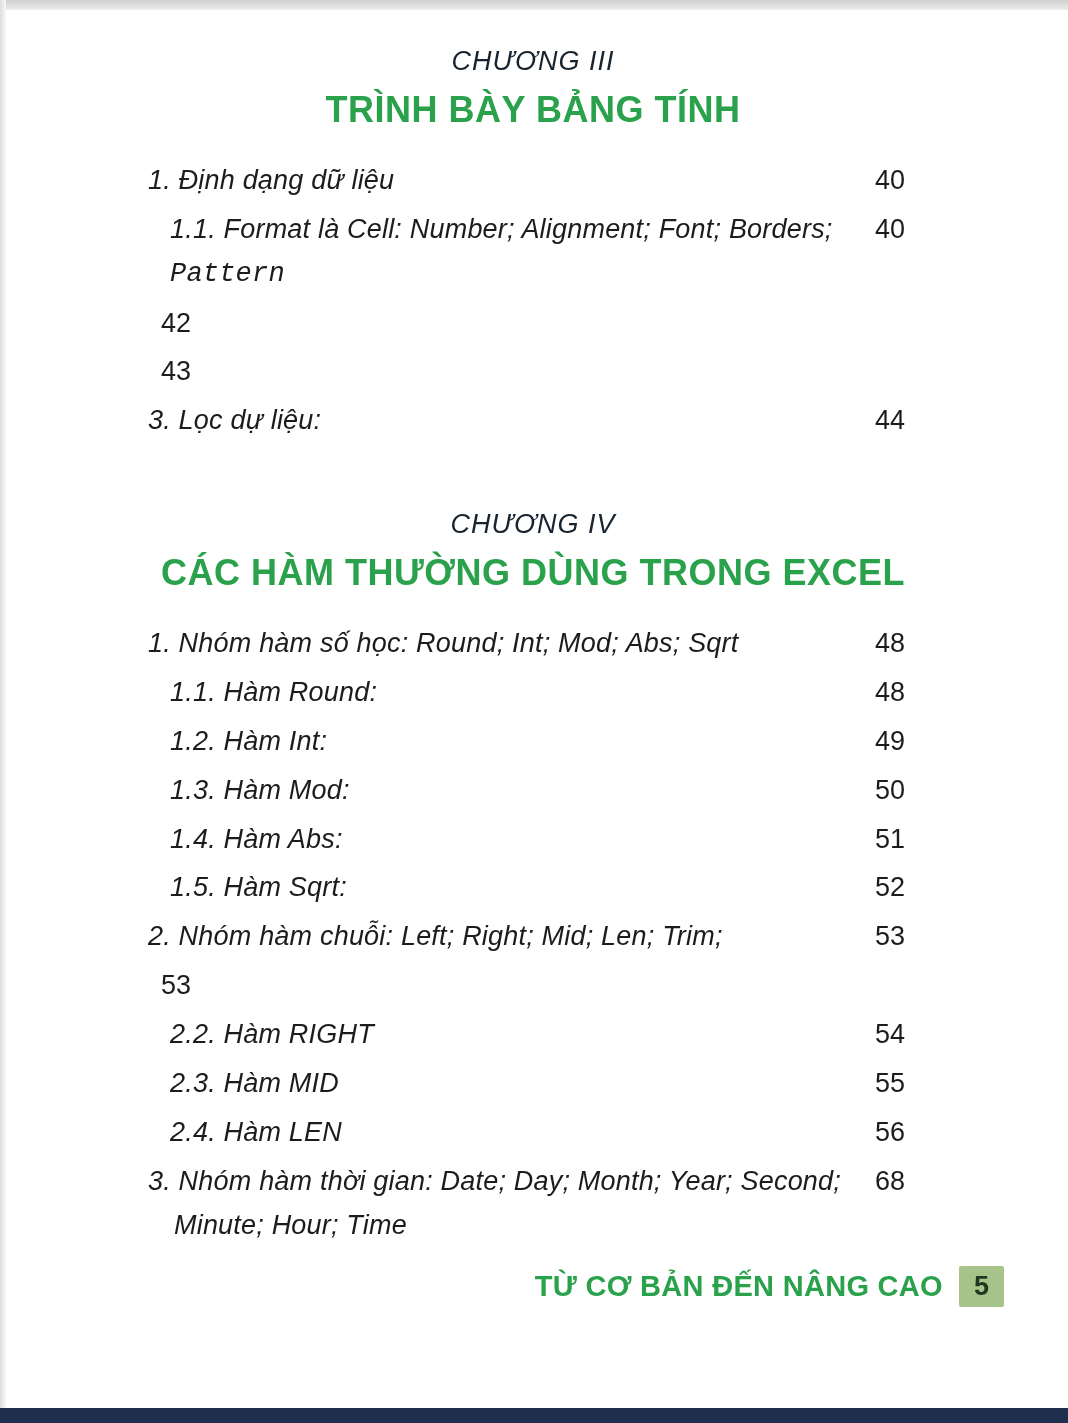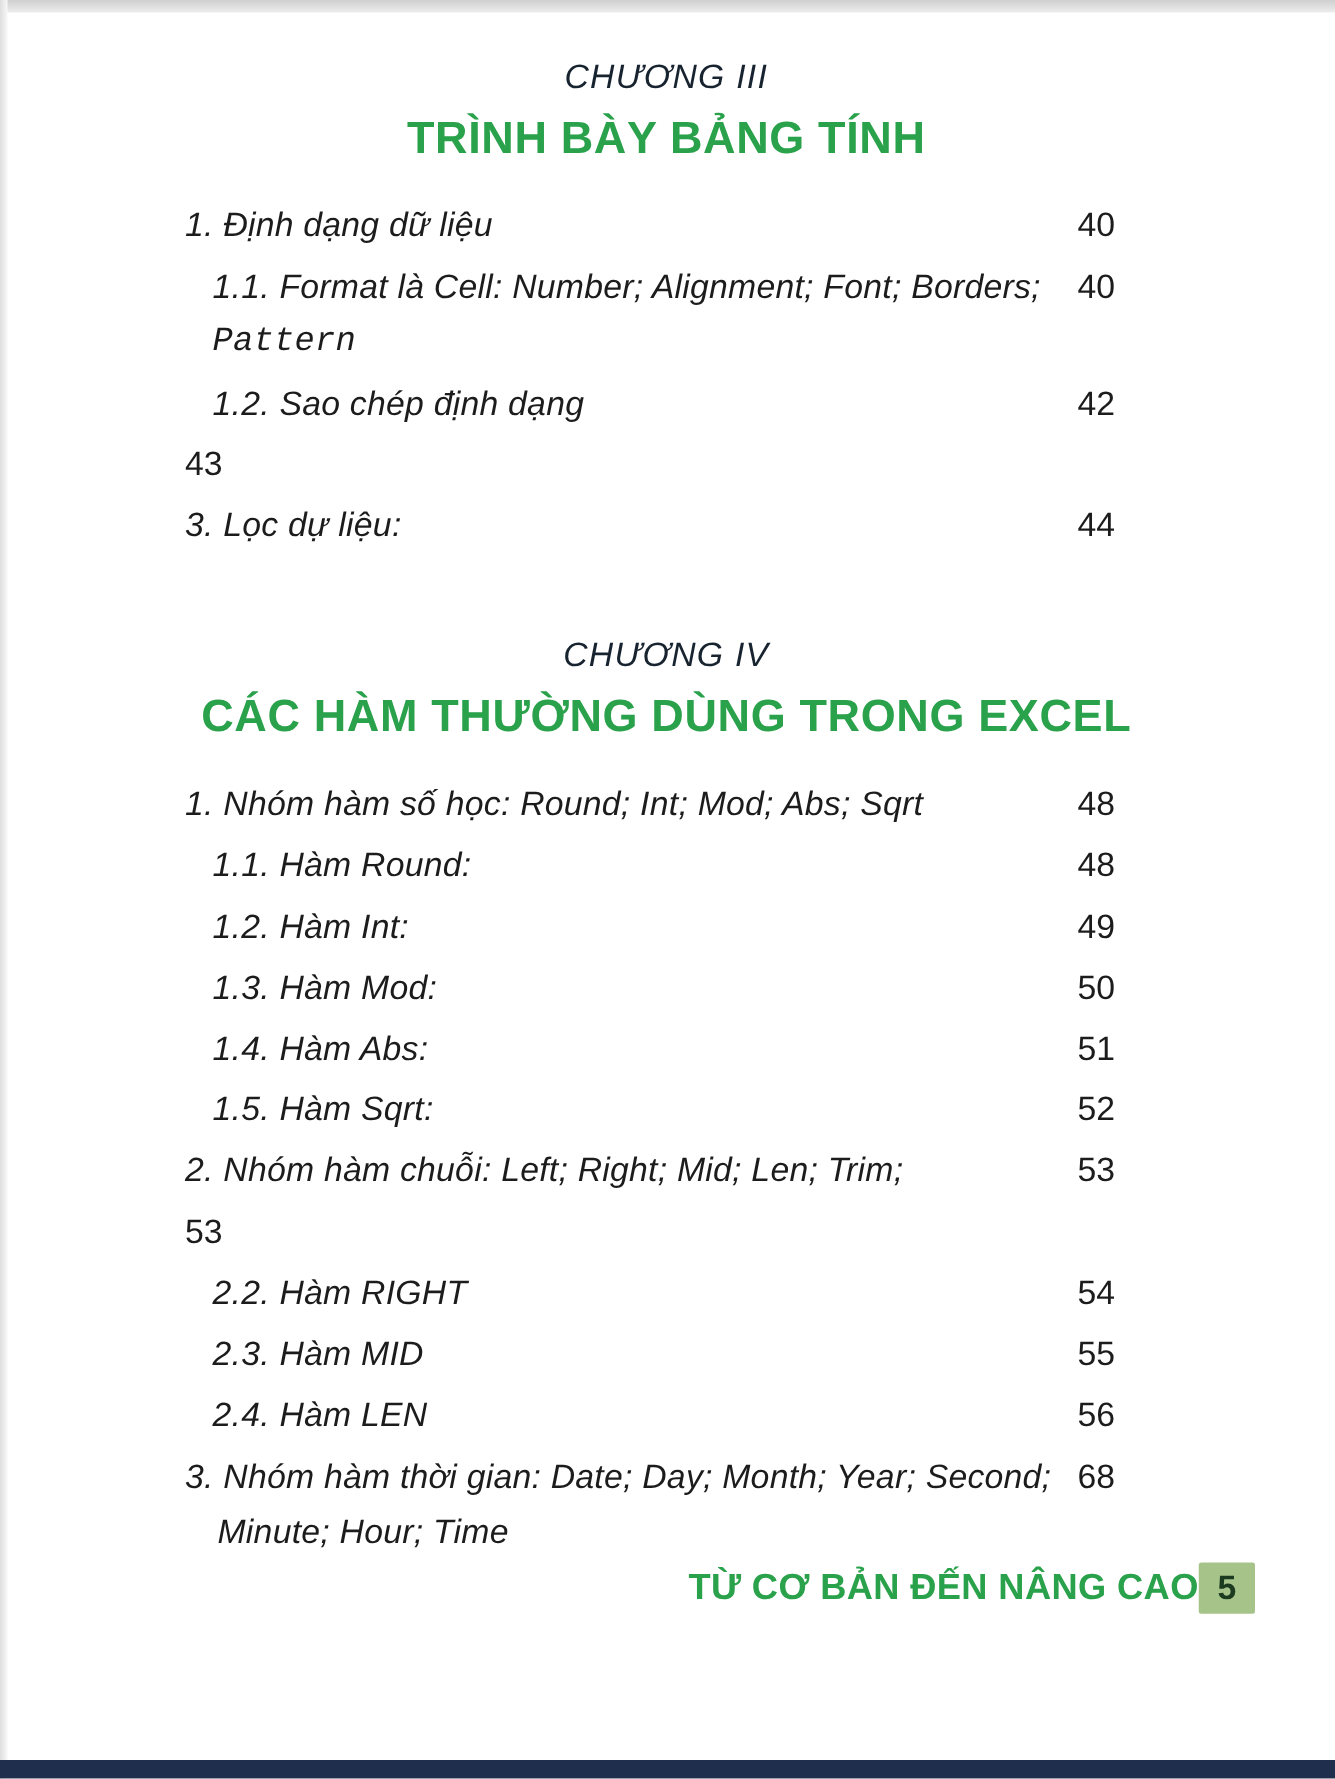--- a/index.html
+++ b/index.html
@@ -51,28 +51,29 @@
       font-size: 27px;
       color: var(--ink, #1c1c1c);
       margin-bottom: 17px;
       line-height: 1.18;
     }
     .entry-text { letter-spacing: 0.2px; font-style: italic; }
     .entry-text.lvl2 { padding-left: 22px; font-style: italic; }
     .cont-row { margin-top: -4px; }
     .cont-row .entry-text.lvl1 { padding-left: 26px; }
     .cont-row .entry-text.lvl2 { padding-left: 22px; font-style: italic; font-family: Liberation Mono, monospace; }
-    .entry-page { min-width: 56px; text-align: left; }
+    .entry-page { min-width: 56px; text-align: center; }
 
     .footer {
       position: absolute;
       right: 64px;
-      bottom: 132px;
+      bottom: 116px;
       display: flex;
       align-items: center;
+      gap: 16px;
     }
     .footer-text {
       color: var(--accent, #2aa14b);
       font-weight: 700;
       font-size: 29px;
       letter-spacing: 0.3px;
     }
     .page-badge {
       background: var(--badge-bg, #a6c48a);
       color: var(--badge-text, #1c3a20);
@@ -105,21 +106,20 @@
               <span class="entry-page">40</span>
             </div>
             <div class="entry-row">
               <span class="entry-text lvl2">1.1. Format là Cell: Number; Alignment; Font; Borders;</span>
               <span class="entry-page">40</span>
             </div>
             <div class="entry-row cont-row">
               <span class="entry-text lvl2">Pattern</span>
             </div>
             <div class="entry-row">
-              <span class="entry-text lvl2">1.2. Sao chép định dạng</span>
               <span class="entry-page">42</span>
             </div>
             <div class="entry-row">
               <span class="entry-page">43</span>
             </div>
             <div class="entry-row">
               <span class="entry-text lvl1">3. Lọc dự liệu:</span>
               <span class="entry-page">44</span>
             </div>
           </div>

